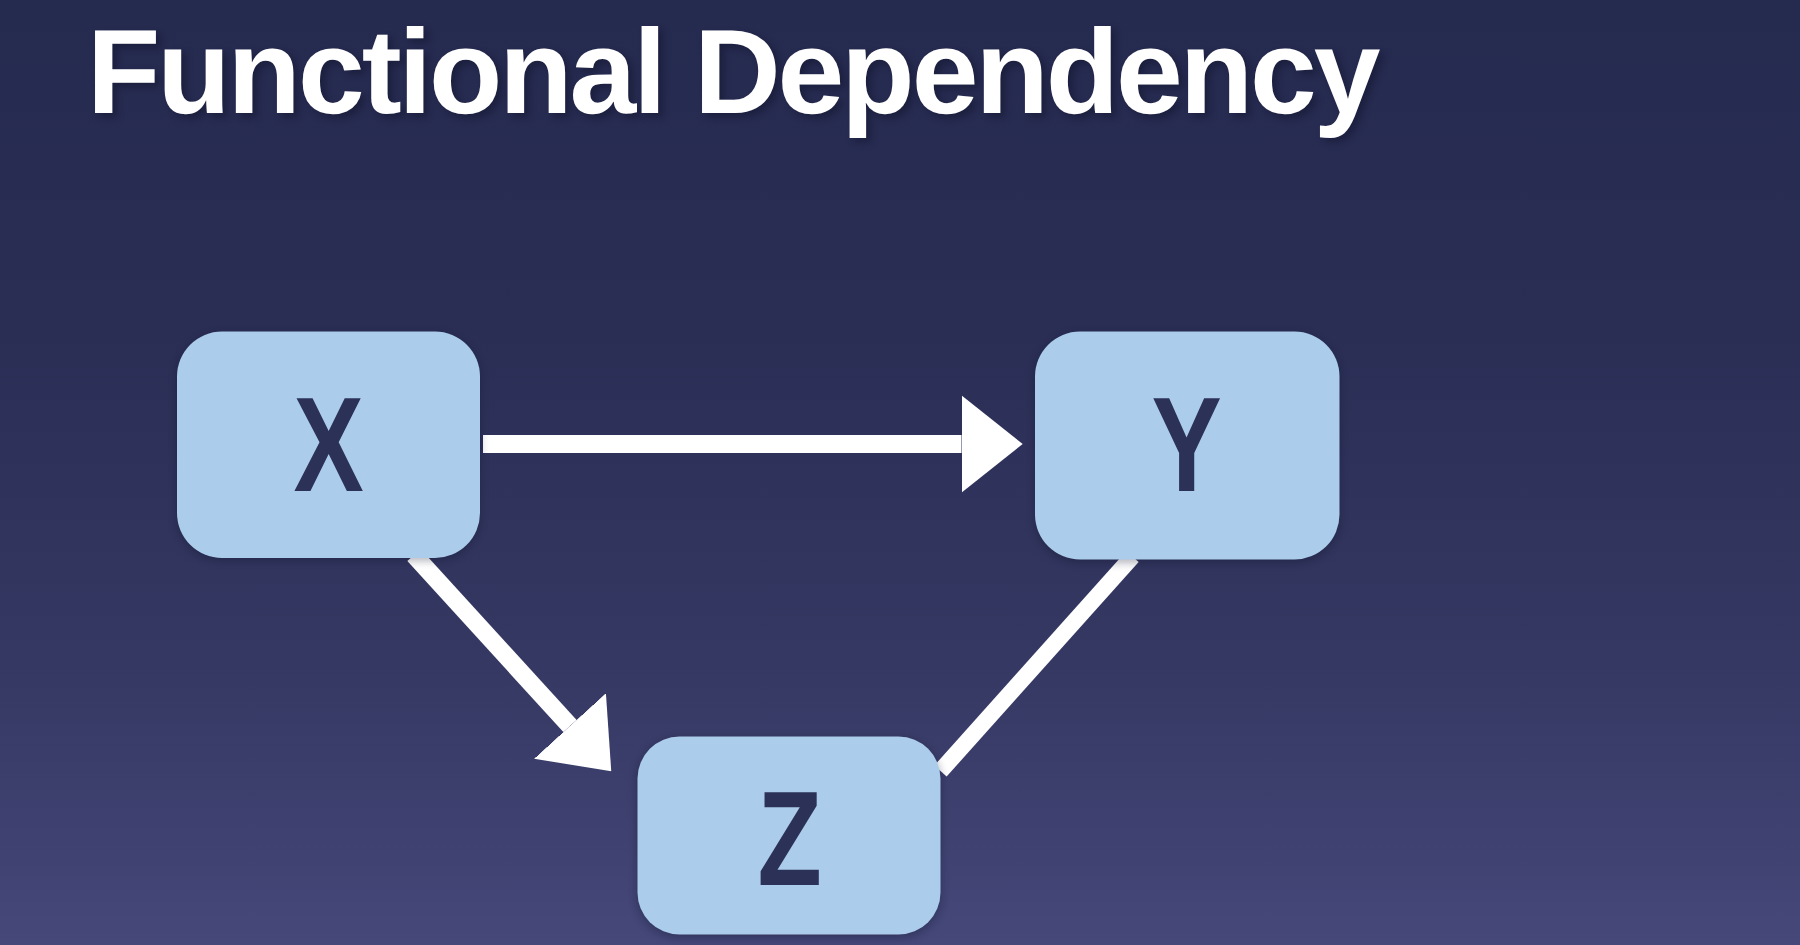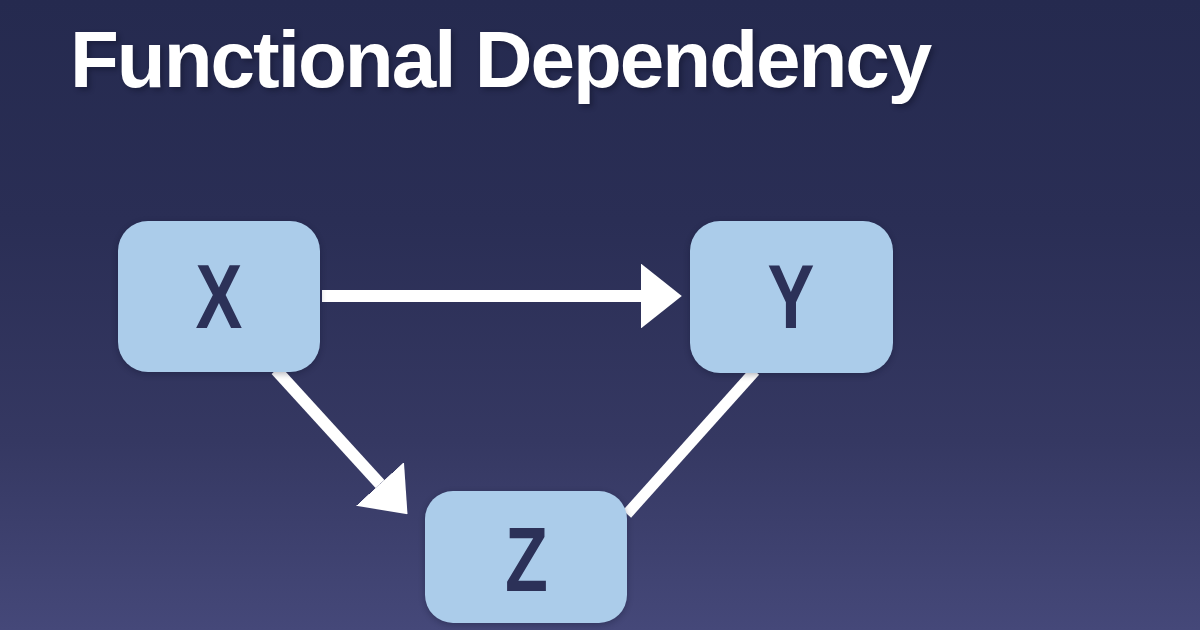--- a/index.html
+++ b/index.html
@@ -11,21 +11,21 @@
     width: 1200px;
     height: 630px;
     overflow: hidden;
     background: linear-gradient(180deg, #252a4f 0%, #2a2e55 35%, #353862 70%, #454879 100%);
     font-family: "Liberation Sans", sans-serif;
   }
   .slide-title {
     position: absolute;
     left: 58px;
     top: 0px;
-    margin: 12px;
+    margin: 0;
     font-size: 80px;
     line-height: 96px;
     font-weight: 700;
     letter-spacing: -2px;
     color: #ffffff;
     text-shadow: 3px 3px 5px rgba(15, 17, 40, 0.45);
     white-space: nowrap;
   }
   .edges-layer {
     position: absolute;

